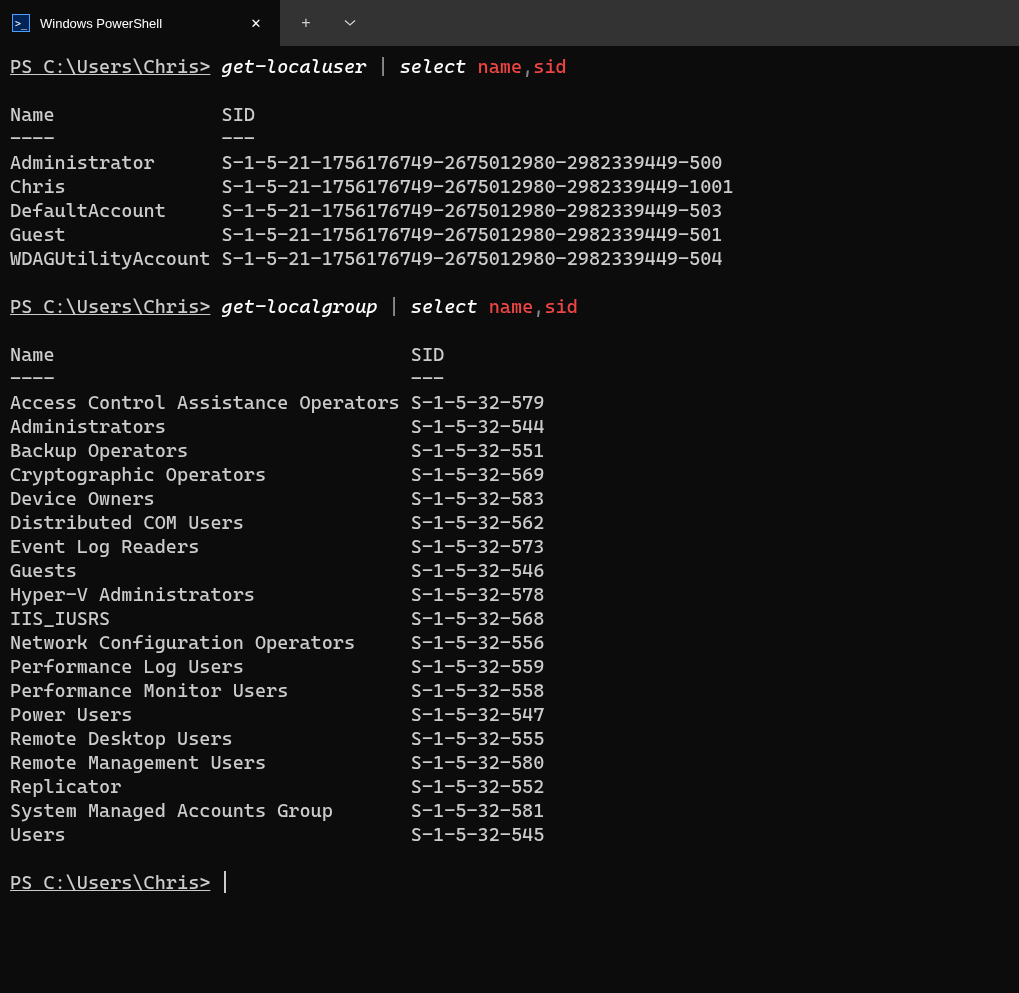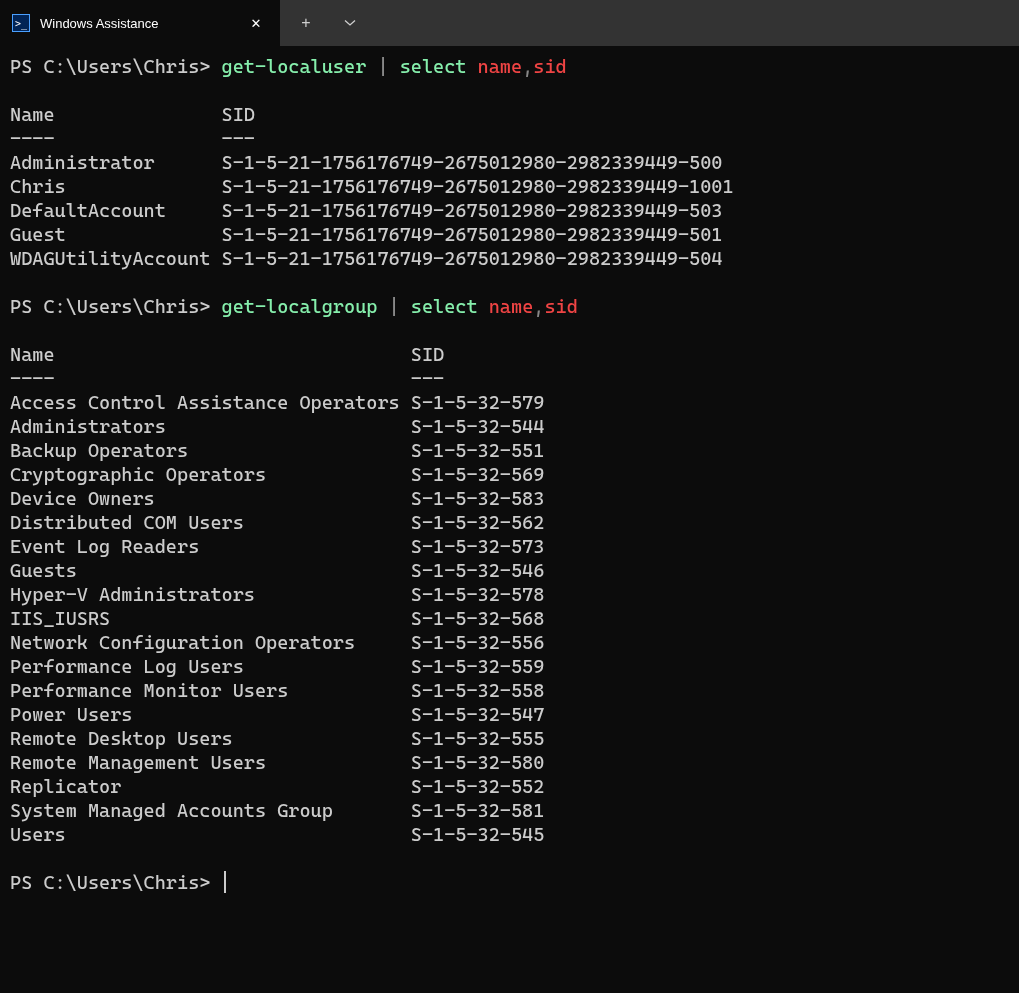--- a/index.html
+++ b/index.html
@@ -71,39 +71,39 @@
     background: #0c0c0c;
     width: 100%;
     height: calc(993px - 46px);
     padding: 8px 10px;
     font-size: 19px;
     line-height: 24px;
     white-space: pre;
     color: #cccccc;
     letter-spacing: 0px;
   }
-  .prompt { color: #cccccc; }
-  .cmd-yellow { color: #86efac; }
+  .prompt { color: #cccccc; text-decoration: underline; }
+  .cmd-yellow { color: #ffffff; font-style: italic; }
   .cmd-gray  { color: #888888; }
   .cmd-white { color: #ef4444; }
   .cursor {
     display:inline-block;
     width: 2px; height: 22px;
     background: #cccccc;
     vertical-align: -4px;
     margin-left: 2px;
   }
 </style>
 </head>
 <body>
 
 <div class="titlebar">
   <div class="tab">
     <span class="ps-icon">&gt;_</span>
-    <span class="tab-title">Windows Assistance</span>
+    <span class="tab-title">Windows PowerShell</span>
     <span class="tab-close">✕</span>
   </div>
   <div class="titlebar-rest">
     <div class="tb-btn">+</div>
     <div class="tb-btn">
       <svg width="12" height="12" viewBox="0 0 12 12">
           <path d="M1 3.5 L6 8 L11 3.5" stroke="#cfcfcf" stroke-width="1.3" fill="none"></path>
         </svg>
     </div>
   </div>

